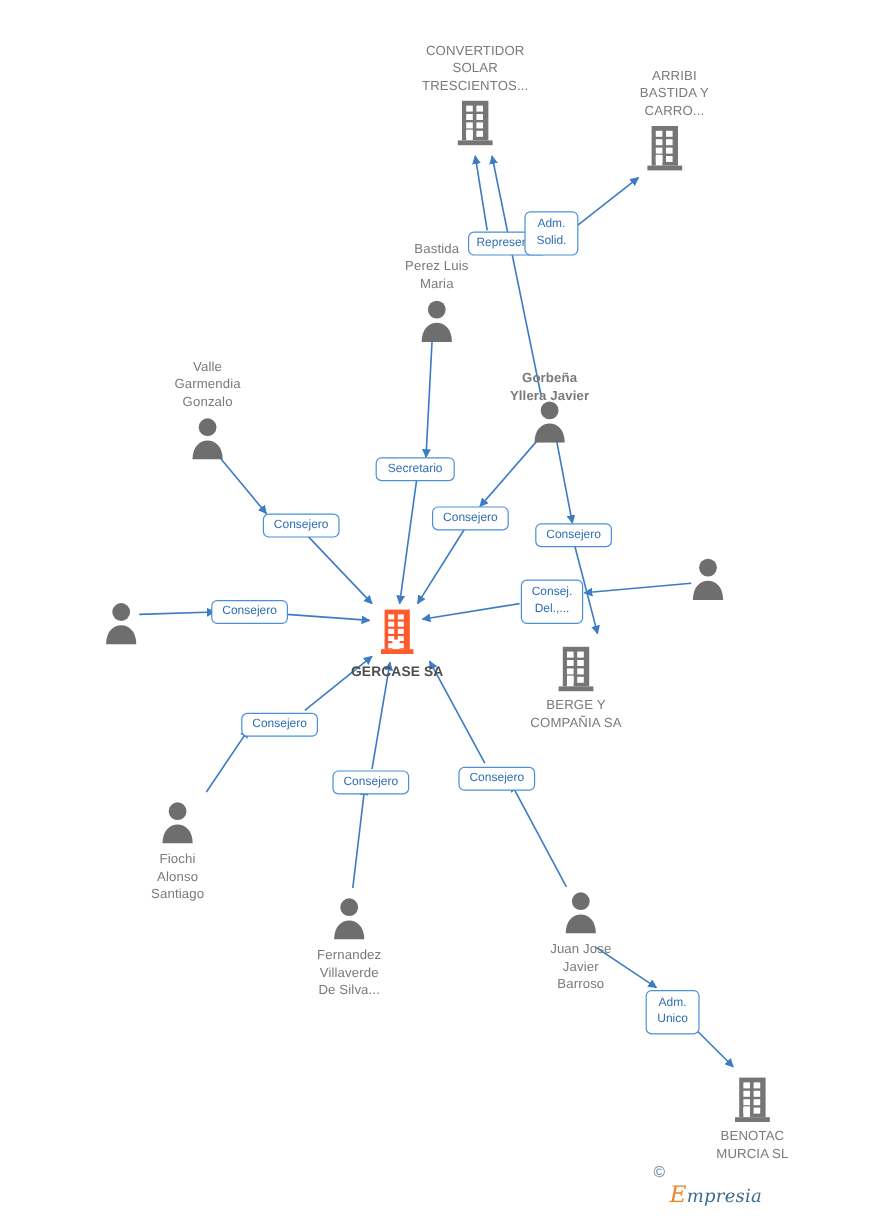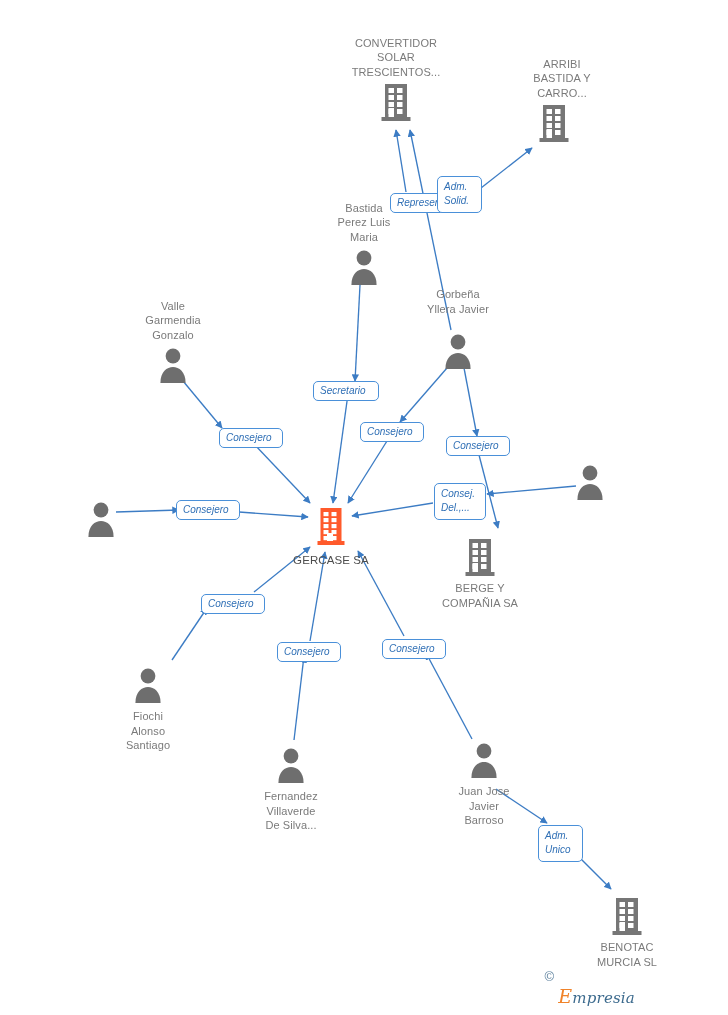--- a/index.html
+++ b/index.html
@@ -47,39 +47,39 @@
     color: #7a7a7a;
     letter-spacing: 0.1px;
     white-space: pre-line;
   }
   
   .node.label-above .label { margin-bottom: 1px; }
   .node.label-below .label { margin-top: 2px; }
 
   .node.center .label {
     color: #4d4d4d;
-    font-weight: normal;
+    font-weight: bold;
     font-size: 11.5px;
     margin-top: 4px;
   }
 
   
   .chip {
     position: absolute;
     z-index: 6;
     background: #ffffff;
     border: 1.6px solid #4a90d9;
     border-radius: 5px;
     color: #2f6fb5;
     font-size: 10px;
     line-height: 13px;
     padding: 2px 6px 3px 6px;
+    text-align: center;
     white-space: pre-line;
     box-sizing: border-box;
-    font-style: italic;
   }
   .chip.two-line { padding: 3px 6px 4px 6px; line-height: 14px; }
 
   
   #watermark {
     position: absolute;
     right: 10px;
     bottom: 8px;
     z-index: 9;
     display: flex;
@@ -195,21 +195,21 @@
       <div class="node label-above" style="left: 364px; top: 247px; transform: translateY(0px); margin-top: 0px;">
         <span class="label" style="position: absolute; left: 0px; right: 0px; bottom: 44px;">Bastida
 Perez Luis
 Maria</span>
         <span class="icon-wrap"><svg width="30" height="38" viewBox="0 0 30 38">
             <circle cx="15" cy="11" r="7.4" fill="#6e6e6e"></circle>
             <path d="M2.4 38 C2.4 26.5 9 22 15 22 C21 22 27.6 26.5 27.6 38 Z" fill="#6e6e6e"></path>
           </svg></span>
       </div>
       <div class="node label-above" style="left: 458px; top: 331px; transform: translateY(0px); margin-top: 0px;">
-        <span class="label" style="position: absolute; left: 0px; right: 0px; bottom: 56px;">Gorbeña
+        <span class="label" style="position: absolute; left: 0px; right: 0px; bottom: 35px; font-weight: bold;">Gorbeña
 Yllera Javier</span>
         <span class="icon-wrap"><svg width="30" height="38" viewBox="0 0 30 38">
             <circle cx="15" cy="11" r="7.4" fill="#6e6e6e"></circle>
             <path d="M2.4 38 C2.4 26.5 9 22 15 22 C21 22 27.6 26.5 27.6 38 Z" fill="#6e6e6e"></path>
           </svg></span>
       </div>
       <div class="node label-above" style="left: 173px; top: 345px; transform: translateY(0px); margin-top: 0px;">
         <span class="label" style="position: absolute; left: 0px; right: 0px; bottom: 44px;">Valle
 Garmendia
 Gonzalo</span>

